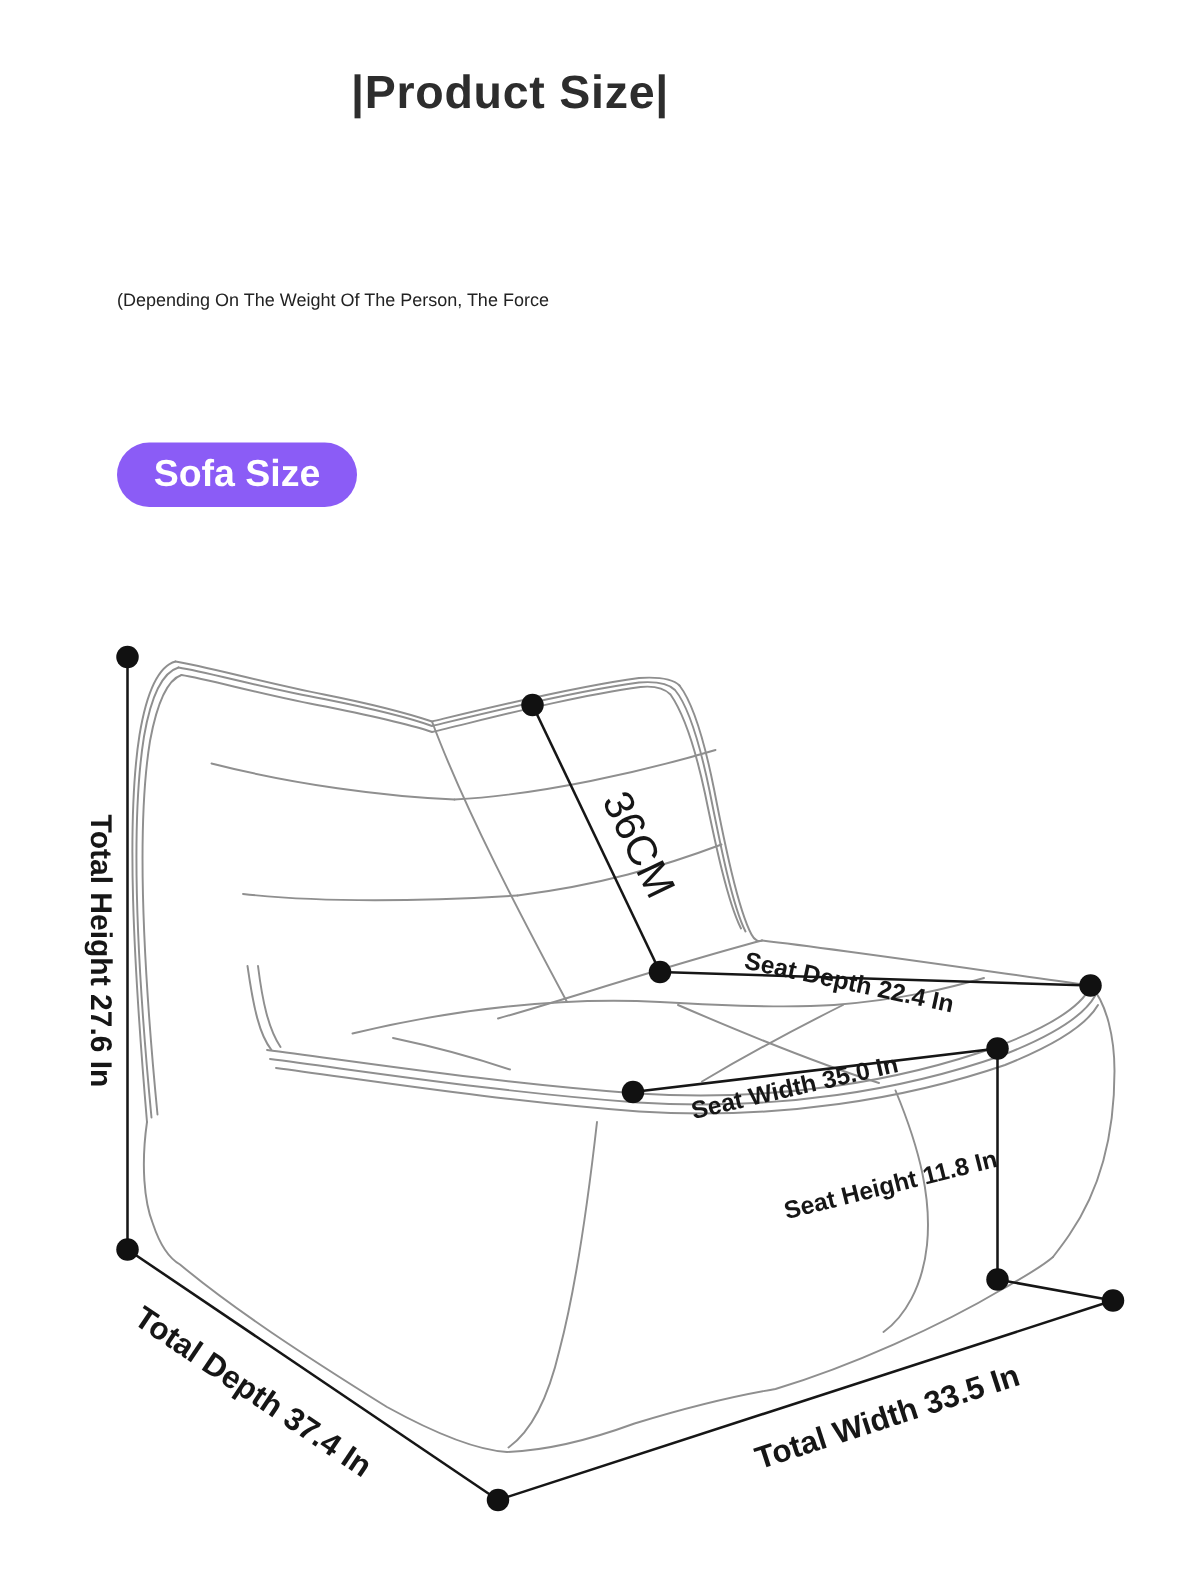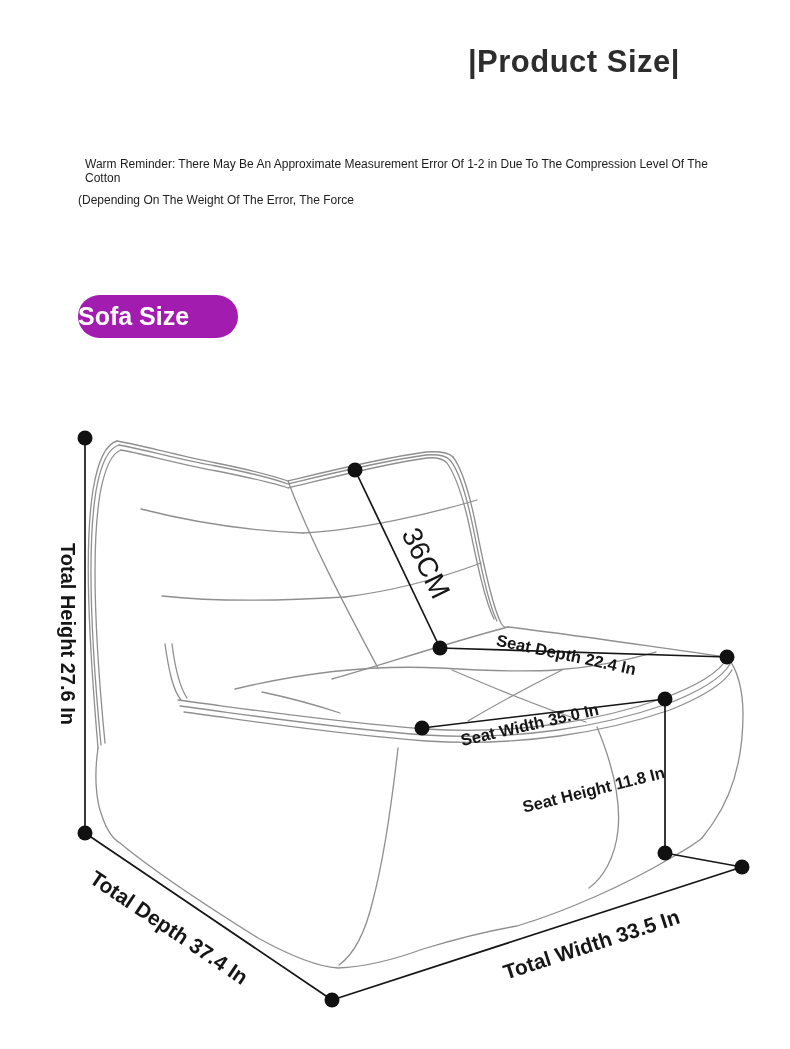--- a/index.html
+++ b/index.html
@@ -1,50 +1,49 @@
 <!DOCTYPE html>
 <html><head>
 <meta charset="utf-8">
 <style>
   html,body{margin:0;padding:0;background:#ffffff;}
   body{width:790px;height:1049px;overflow:hidden;font-family:"Liberation Sans",sans-serif;}
   .canvas{position:relative;width:790px;height:1049px;background:#fff;}
   .page-title{
     position:absolute;left:0;top:44px;width:680px;
-    text-align:right;font-size:31px;font-weight:bold;color:#2d2d2d;letter-spacing:.5px;
+    text-align:center;font-size:31px;font-weight:bold;color:#2d2d2d;letter-spacing:.5px;
   }
   .reminder{
     position:absolute;left:85px;top:157px;width:660px;
     font-size:12px;color:#1c1c1c;
   }
   .note{
     position:absolute;left:78px;top:193px;width:320px;
     font-size:12px;color:#222;line-height:14px;
   }
   .badge{
     position:absolute;left:78px;top:295px;width:160px;height:43px;
-    background:#a21caf;border-radius:22px;
-    color:#fff;font-size:25px;font-weight:bold;line-height:43px;
+    background:#8b5cf6;border-radius:22px;
+    color:#fff;font-size:25px;font-weight:bold;text-align:center;line-height:43px;
   }
   .diagram{position:absolute;left:0;top:0;width:790px;height:1049px;}
   svg text{font-family:"Liberation Sans",sans-serif;fill:#161616;}
   .dim-label{font-weight:bold;}
   .mid-label{font-weight:600;}
 </style>
 </head>
 <body>
 
 <div class="canvas">
 
   <div class="page-title">|Product Size|</div>
 
-  <div class="reminder">Warm Reminder: There May Be An Approximate Measurement Error Of 1-2 in Due To The Compression Level Of The Cotton</div>
 
   <div class="note">
-    <div>(Depending On The Weight Of The Error, The Force</div>
+    <div>(Depending On The Weight Of The Person, The Force</div>
   </div>
 
   <div class="badge">Sofa Size</div>
 
   <svg class="diagram" viewBox="0 0 790 1049" xmlns="http://www.w3.org/2000/svg">
 
     <g fill="none" stroke="#8f8f8f" stroke-width="1.3" stroke-linecap="round" stroke-linejoin="round">
 
       <path d="M117,441 C106,444 98,460 93,490 C84,547 89,642 98,748"></path>
       <path d="M117,441 C136,444 176,455 216,463 C256,471 276,477 288,481 C321,473 381,458 426,452 C441,451 449,453 453,457"></path>

